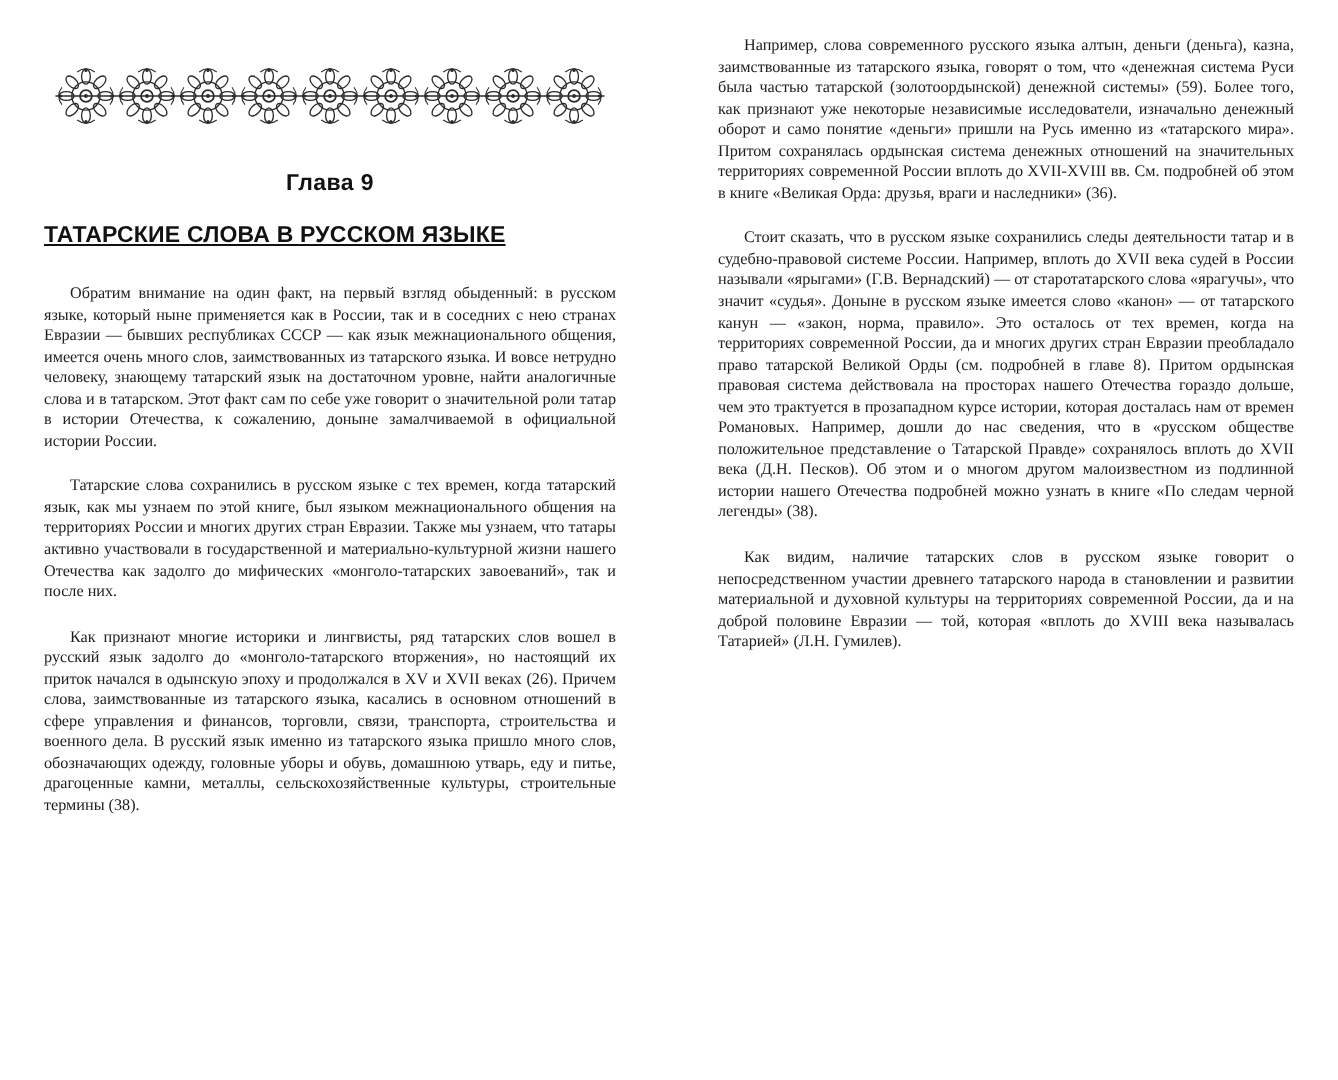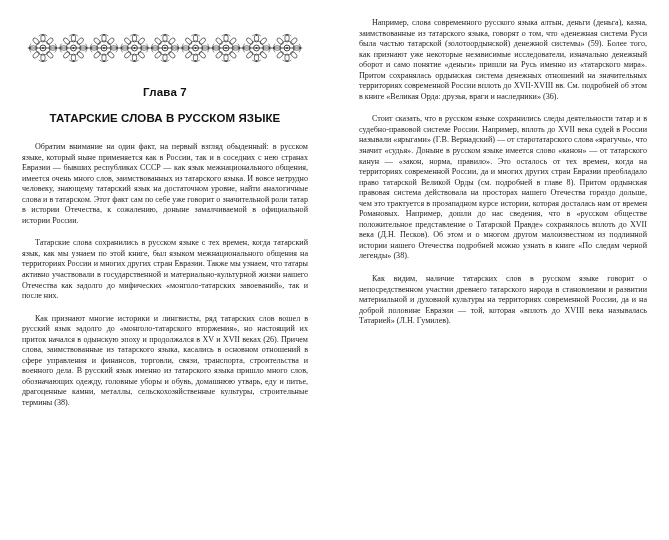--- a/index.html
+++ b/index.html
@@ -48,27 +48,27 @@
   .chapter-num {
     text-align: center;
     font-family: "Liberation Sans", "DejaVu Sans", sans-serif;
     font-weight: bold;
     font-size: 11.5px;
     letter-spacing: 0.2px;
     margin: 6px 0 14px 0;
     color: #111;
   }
   .chapter-title {
-    text-align: center;
     font-family: "Liberation Sans", "DejaVu Sans", sans-serif;
     font-weight: bold;
     font-size: 11.5px;
     letter-spacing: 0.1px;
     margin: 0 0 18px 0;
     color: #111;
+    text-decoration: underline;
   }
 
   
   .col {
     font-size: 8.1px;
     line-height: 10.55px;
     text-align: justify;
     text-justify: inter-word;
     hyphens: auto;
     color: #1d1d1d;
@@ -156,21 +156,21 @@
           </g>
         <g transform="translate(246,0)">
             <use href="#rosette"></use>
           </g>
         <g transform="translate(278,0)">
             <use href="#rosette"></use>
           </g>
       </g>
     </svg>
 
-    <div class="chapter-num">Глава 7</div>
+    <div class="chapter-num">Глава 9</div>
     <div class="chapter-title">ТАТАРСКИЕ СЛОВА В РУССКОМ ЯЗЫКЕ</div>
 
     <div class="col">
       <p>Обратим внимание на один факт, на первый взгляд обыденный: в русском языке, который ныне применяется как в России, так и в соседних с нею странах Евразии — бывших республиках СССР — как язык межнационального общения, имеется очень много слов, заимствованных из татарского языка. И вовсе нетрудно человеку, знающему татарский язык на достаточном уровне, найти аналогичные слова и в татарском. Этот факт сам по себе уже говорит о значительной роли татар в истории Отечества, к сожалению, доныне замалчиваемой в официальной истории России.</p>
       <p>Татарские слова сохранились в русском языке с тех времен, когда татарский язык, как мы узнаем по этой книге, был языком межнационального общения на территориях России и многих других стран Евразии. Также мы узнаем, что татары активно участвовали в государственной и материально-культурной жизни нашего Отечества как задолго до мифических «монголо-татарских завоеваний», так и после них.</p>
       <p>Как признают многие историки и лингвисты, ряд татарских слов вошел в русский язык задолго до «монголо-татарского вторжения», но настоящий их приток начался в одынскую эпоху и продолжался в XV и XVII веках (26). Причем слова, заимствованные из татарского языка, касались в основном отношений в сфере управления и финансов, торговли, связи, транспорта, строительства и военного дела. В русский язык именно из татарского языка пришло много слов, обозначающих одежду, головные уборы и обувь, домашнюю утварь, еду и питье, драгоценные камни, металлы, сельскохозяйственные культуры, строительные термины (38).</p>
     </div>
 
   </div>
 

